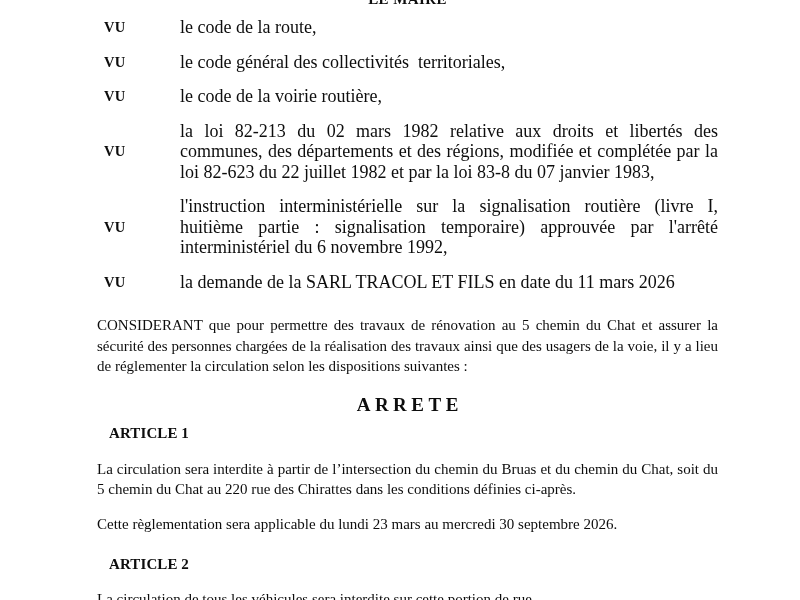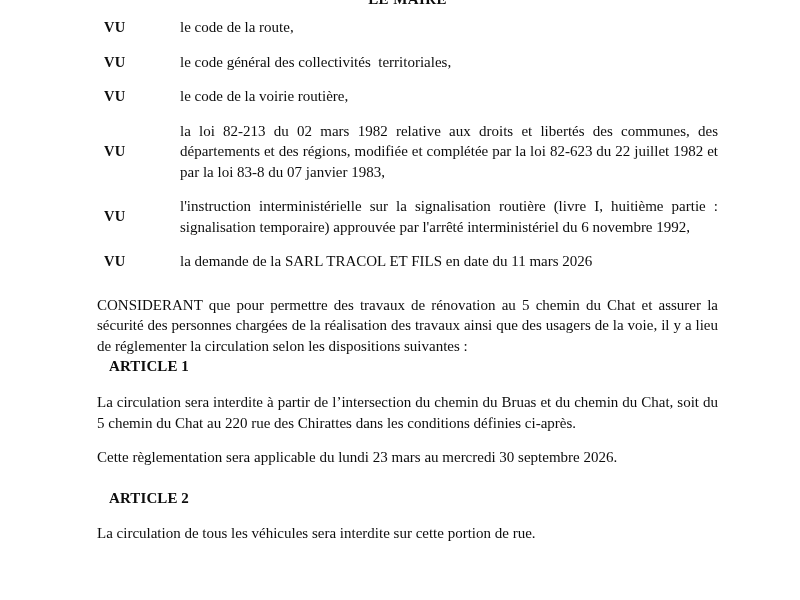--- a/index.html
+++ b/index.html
@@ -49,21 +49,21 @@
   }
   .vu-label {
     flex: 0 0 36px;
     font-weight: bold;
     font-size: 14.5px;
     line-height: 20.5px;
     letter-spacing: 0.2px;
   }
   .vu-text {
     flex: 1 1 auto;
-    font-size: 15px;
+    font-size: 18px;
     line-height: 20.5px;
     text-align: justify;
     text-justify: inter-word;
     hyphens: manual;
     white-space: pre-wrap;
   }
   .vu-row.vu-single .vu-text { text-align: left; }
 
   
   .para {
@@ -135,20 +135,21 @@
       <div class="vu-text">l'instruction interministérielle sur la signalisation routière (livre I, huitième partie : signalisation temporaire) approuvée par l'arrêté interministériel du 6 novembre 1992,</div>
     </div>
 
     <div class="vu-row vu-single">
       <div class="vu-label">VU</div>
       <div class="vu-text">la demande de la SARL TRACOL ET FILS en date du 11 mars 2026</div>
     </div>
 
     <div class="para considerant">CONSIDERANT que pour permettre des travaux de rénovation au 5 chemin du Chat et assurer la sécurité des personnes chargées de la réalisation des travaux ainsi que des usagers de la voie, il y a lieu de réglementer la circulation selon les dispositions suivantes :</div>
 
+    <div class="arrete">ARRETE</div>
 
     <div class="article-head">ARTICLE 1</div>
 
     <div class="para">La circulation sera interdite à partir de l’intersection du chemin du Bruas et du chemin du Chat, soit du 5 chemin du Chat au 220 rue des Chirattes dans les conditions définies ci-après.</div>
 
     <div class="gap-sm"></div>
 
     <div class="para flush">Cette règlementation sera applicable du lundi 23 mars au mercredi 30 septembre 2026.</div>
 
     <div class="gap-md"></div>

